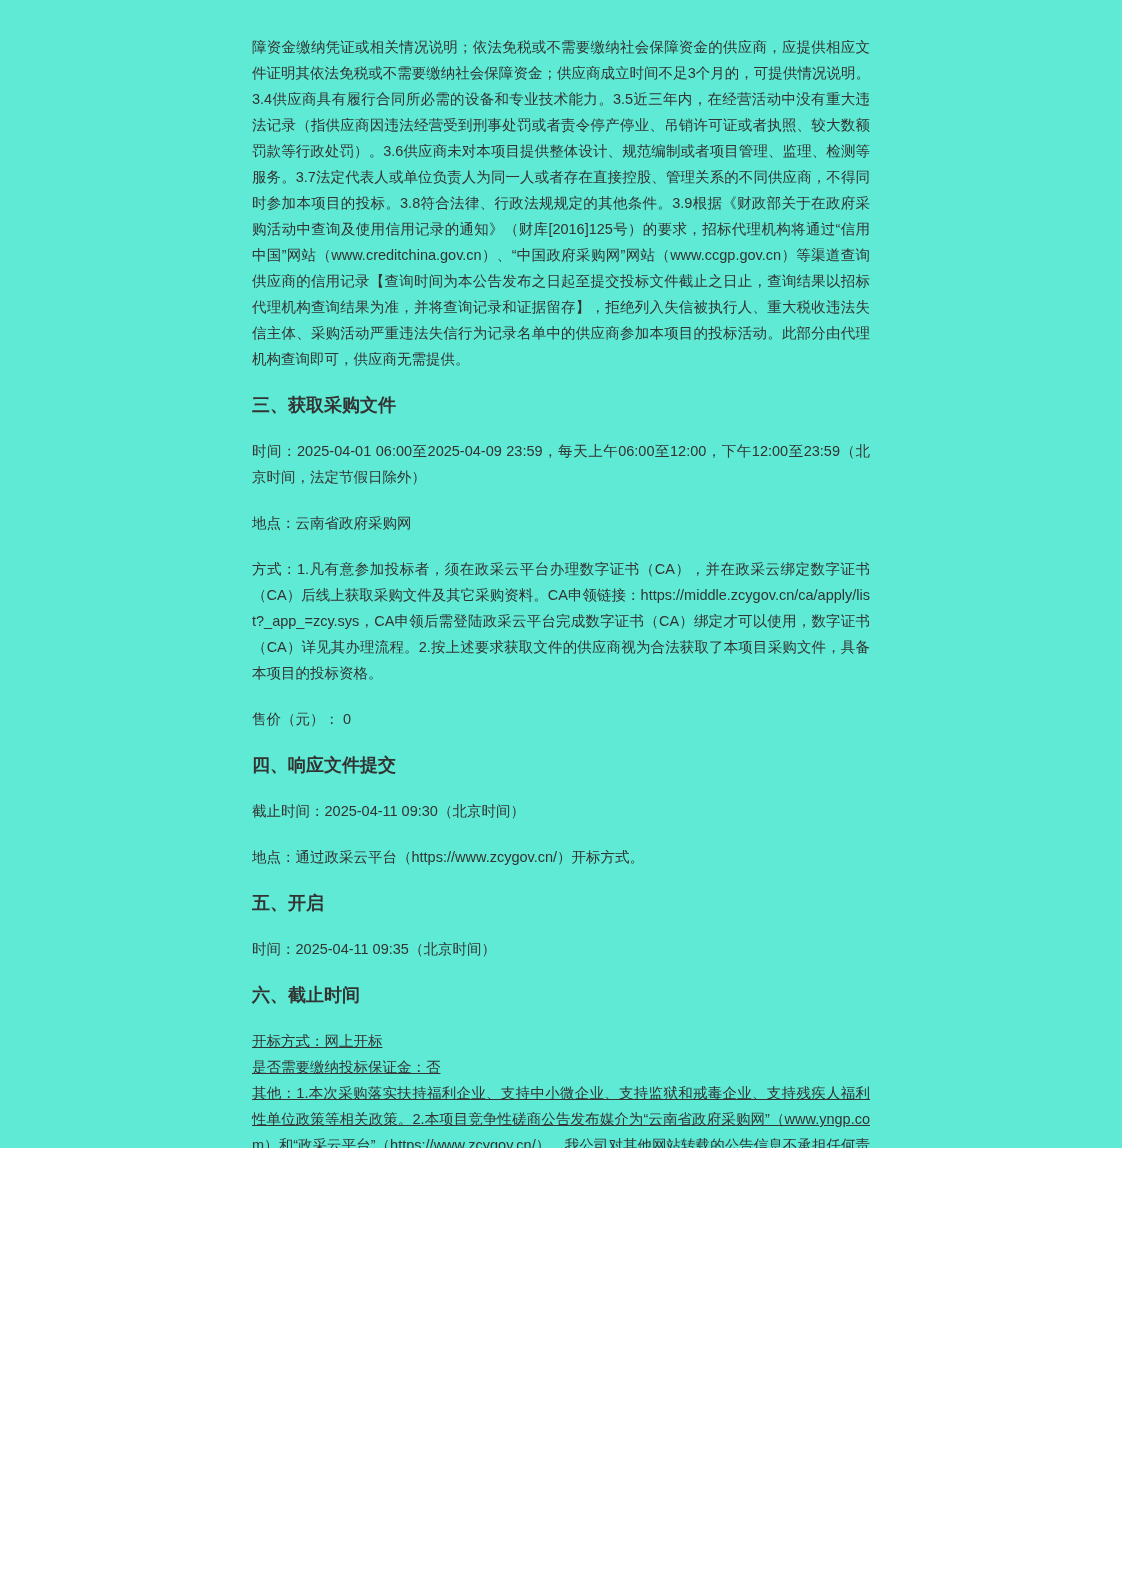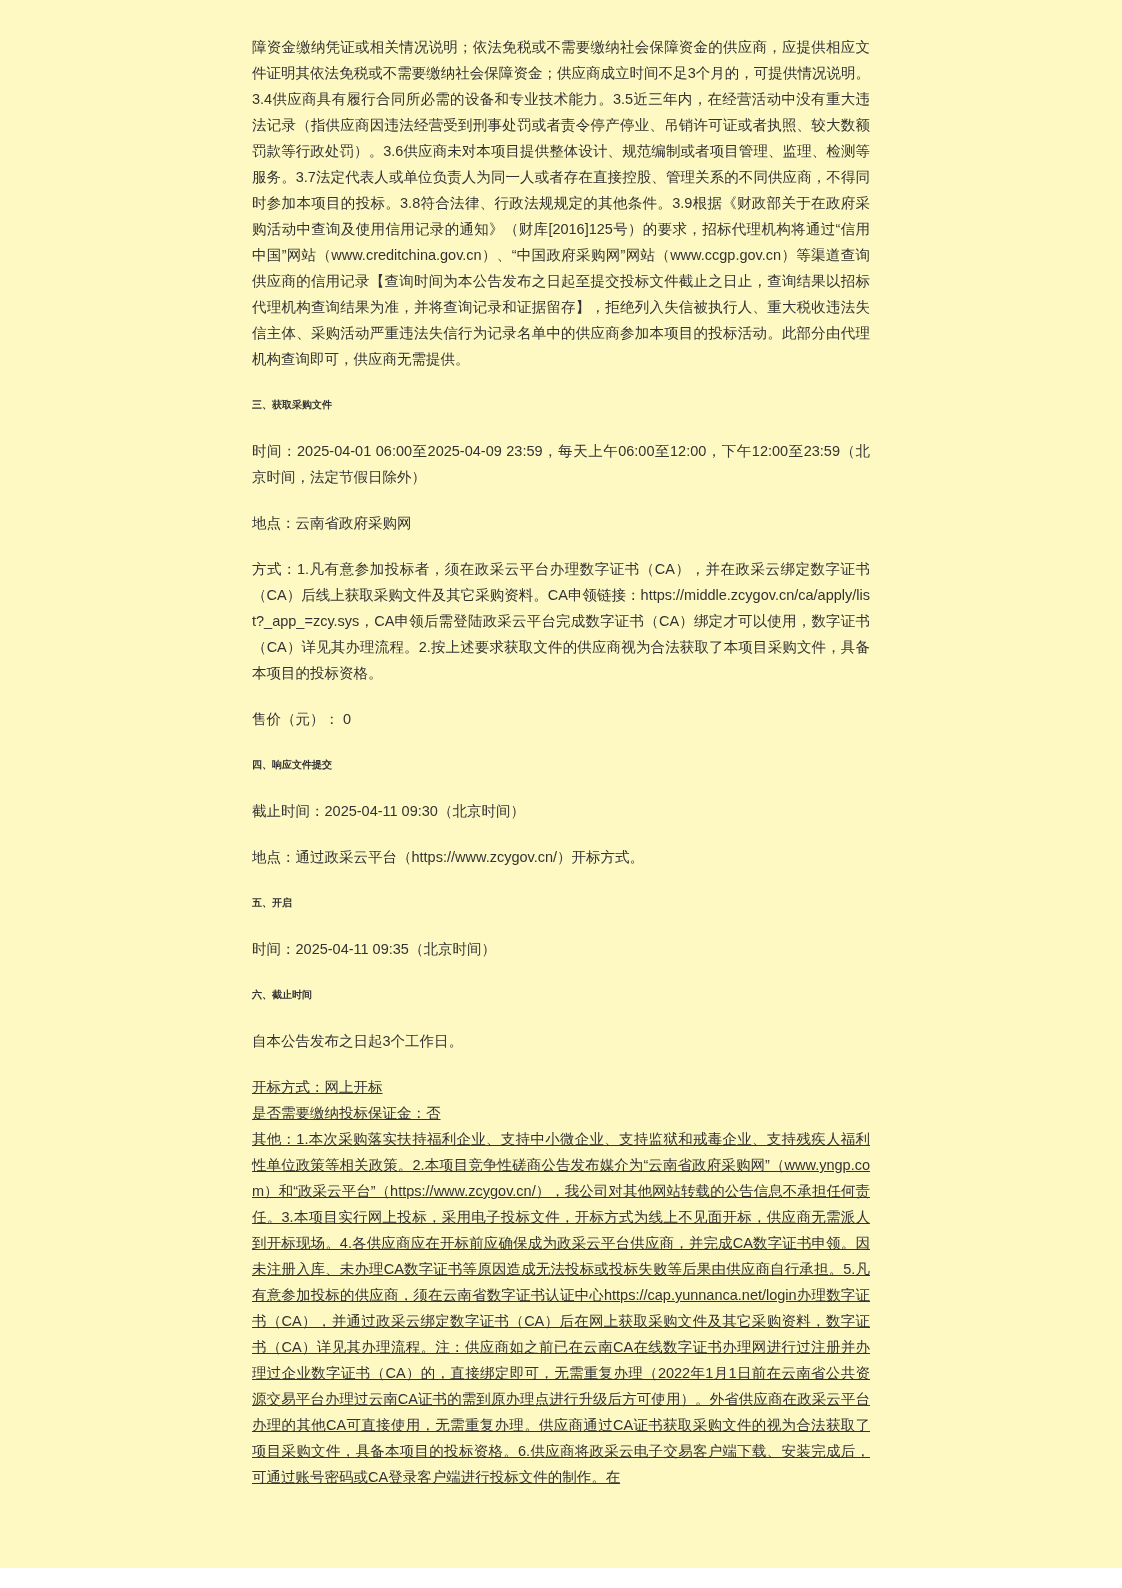--- a/index.html
+++ b/index.html
@@ -3,42 +3,42 @@
 <meta charset="utf-8">
 <style>
   * { box-sizing: border-box; }
   html, body {
     margin: 0;
     padding: 0;
     background: #ffffff;
   }
   .page {
     width: 1122px;
-    height: 1568px;
-    background: #fef9c3;
+    height: 1148px;
+    background: #5eead4;
     overflow: hidden;
     position: relative;
   }
   .content {
     width: 618px;
     margin: 0 auto;
     padding-top: 34px;
     font-family: "Liberation Sans", "DejaVu Sans", sans-serif;
     font-size: 14.5px;
     line-height: 26px;
     color: #333333;
     text-align: justify;
     word-break: break-all;
   }
   .para {
     margin: 0 0 20px 0;
   }
   .heading {
     margin: 0 0 20px 0;
-    font-size: 10px;
+    font-size: 18px;
     font-weight: bold;
     color: #333333;
   }
   .line {
     margin: 0;
     text-decoration: underline;
   }
 </style>
 </head>
 <body>
@@ -64,21 +64,20 @@
 
     <p class="para">地点：通过政采云平台（https://www.zcygov.cn/）开标方式。</p>
 
     <h3 class="heading">五、开启</h3>
 
     <p class="para">时间：2025-04-11 09:35（北京时间）</p>
 
 
     <h3 class="heading">六、截止时间</h3>
 
-    <p class="para">自本公告发布之日起3个工作日。</p>
 
 
     <p class="line">开标方式：网上开标</p>
 
     <p class="line">是否需要缴纳投标保证金：否</p>
 
     <p class="line">其他：1.本次采购落实扶持福利企业、支持中小微企业、支持监狱和戒毒企业、支持残疾人福利性单位政策等相关政策。2.本项目竞争性磋商公告发布媒介为“云南省政府采购网”（www.yngp.com）和“政采云平台”（https://www.zcygov.cn/），我公司对其他网站转载的公告信息不承担任何责任。3.本项目实行网上投标，采用电子投标文件，开标方式为线上不见面开标，供应商无需派人到开标现场。4.各供应商应在开标前应确保成为政采云平台供应商，并完成CA数字证书申领。因未注册入库、未办理CA数字证书等原因造成无法投标或投标失败等后果由供应商自行承担。5.凡有意参加投标的供应商，须在云南省数字证书认证中心https://cap.yunnanca.net/login办理数字证书（CA），并通过政采云绑定数字证书（CA）后在网上获取采购文件及其它采购资料，数字证书（CA）详见其办理流程。注：供应商如之前已在云南CA在线数字证书办理网进行过注册并办理过企业数字证书（CA）的，直接绑定即可，无需重复办理（2022年1月1日前在云南省公共资源交易平台办理过云南CA证书的需到原办理点进行升级后方可使用）。外省供应商在政采云平台办理的其他CA可直接使用，无需重复办理。供应商通过CA证书获取采购文件的视为合法获取了项目采购文件，具备本项目的投标资格。6.供应商将政采云电子交易客户端下载、安装完成后，可通过账号密码或CA登录客户端进行投标文件的制作。在</p>
 
   </div>
 </div>

